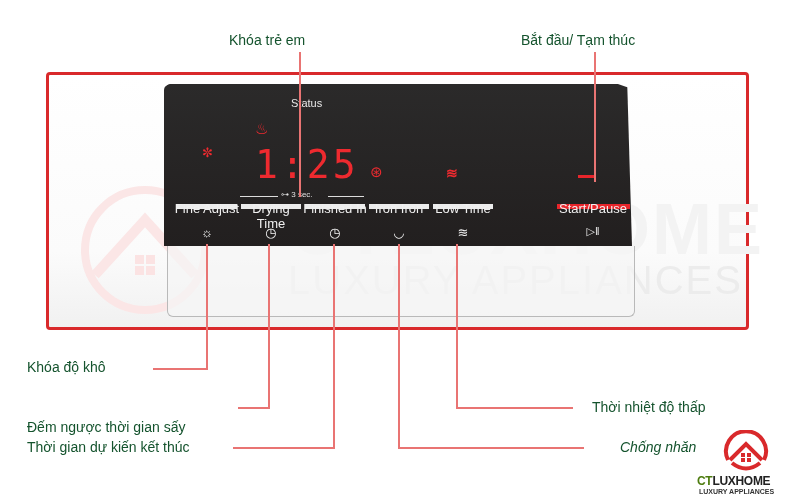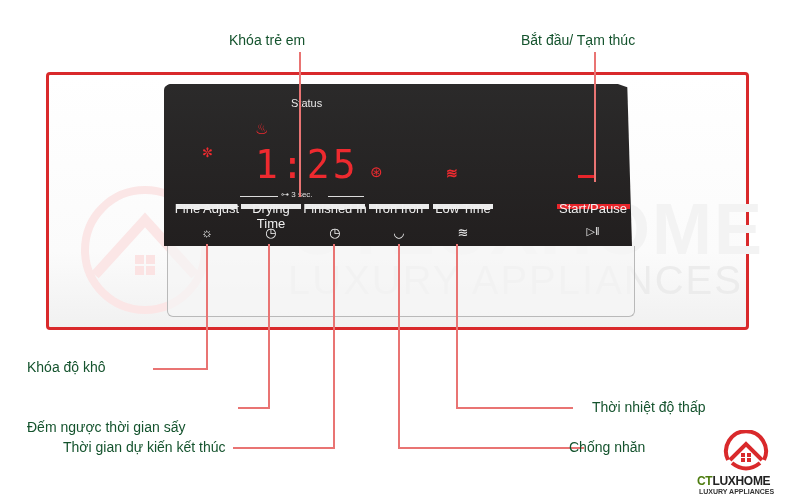--- a/index.html
+++ b/index.html
@@ -94,23 +94,23 @@
 <div class="abs leader" style="left:233px;top:447px;width:102px;height:2px;"></div>
 
 <div class="abs leader" style="left:398px;top:244px;width:2px;height:205px;"></div>
 <div class="abs leader" style="left:398px;top:447px;width:186px;height:2px;"></div>
 
 <div class="abs leader" style="left:456px;top:244px;width:2px;height:165px;"></div>
 <div class="abs leader" style="left:456px;top:407px;width:117px;height:2px;"></div>
 
 <div class="abs callout" style="left:27px;top:359px;">Khóa độ khô</div>
 <div class="abs callout" style="left:27px;top:399px;margin-top:20px;">Đếm ngược thời gian sấy</div>
-<div class="abs callout" style="left:27px;top:439px;margin-left:36px;">Thời gian dự kiến kết thúc</div>
+<div class="abs callout" style="left:27px;top:439px;">Thời gian dự kiến kết thúc</div>
 <div class="abs callout" style="left:592px;top:399px;">Thời nhiệt độ thấp</div>
-<div class="abs callout" style="left:569px;top:439px;">Chống nhăn</div>
+<div class="abs callout" style="left:620px;top:439px;font-style:italic;">Chống nhăn</div>
 
 <svg class="abs" style="left:722px;top:430px;" width="48" height="44">
   <path d="M6,30 A20,20 0 1,1 42,30" fill="none" stroke="#d9292b" stroke-width="4"></path>
   <polyline points="8,30 24,14 40,30" fill="none" stroke="#d9292b" stroke-width="4"></polyline>
   <path d="M10,33 Q24,44 38,33" fill="none" stroke="#d9292b" stroke-width="4"></path>
   <rect x="19" y="23" width="4" height="4" fill="#d9292b"></rect>
     <rect x="25" y="23" width="4" height="4" fill="#d9292b"></rect>
   <rect x="19" y="28" width="4" height="4" fill="#d9292b"></rect>
     <rect x="25" y="28" width="4" height="4" fill="#d9292b"></rect>
 </svg>

